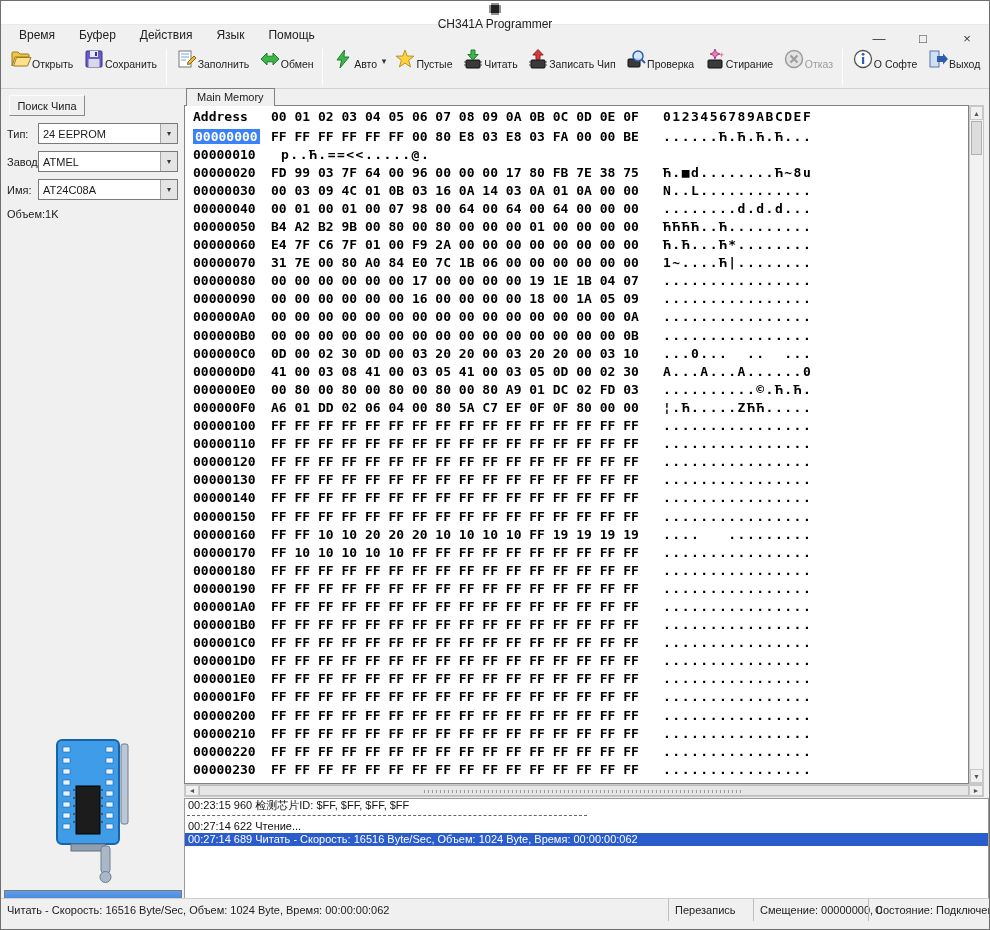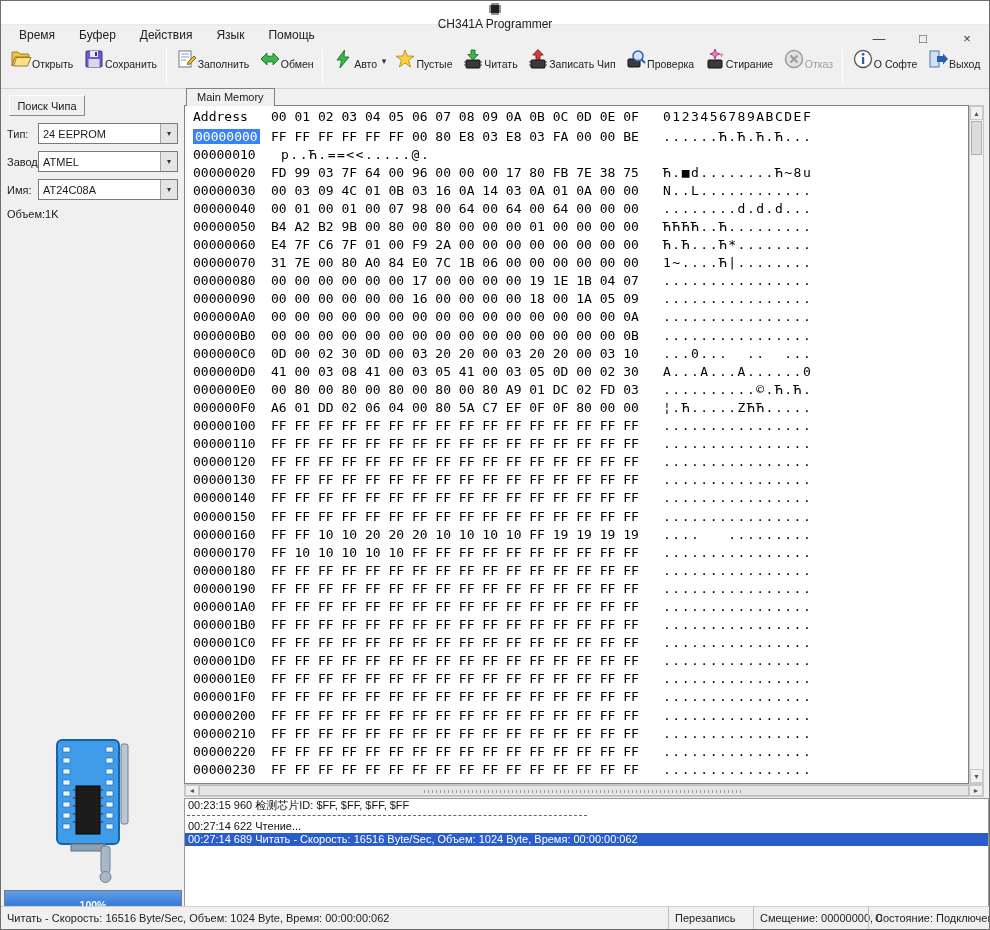--- a/index.html
+++ b/index.html
@@ -43,21 +43,21 @@
   .progress { position:absolute; left:3px; top:889px; width:178px; height:29px; border:1px solid #7a7a7a; background:#fff; }
   .progress .fill { position:absolute; inset:0; background:linear-gradient(#5d9dea,#1d5fc4); }
   .progress .ptext { position:absolute; inset:0; display:flex; align-items:center; justify-content:center;
     color:#fff; font-size:10.5px; font-weight:bold; }
 
   
   .tab { position:absolute; left:185px; top:87px; height:18px; padding:2px 10px 10px 10px; background:#f0f0f0;
     border:1px solid #828282; border-bottom:none; font-size:11px; z-index:3; }
   .hexpanel { position:absolute; left:183px; top:104px; width:785px; height:679px; background:#fff;
     border:1px solid #828282; overflow:hidden; font-family:"DejaVu Sans Mono", monospace;
-    font-weight:normal; font-size:13px; color:#000; z-index:2; }
+    font-weight:bold; font-size:13px; color:#000; z-index:2; }
   .hexhead { display:flex; height:21px; align-items:center; }
   .hexrow { display:flex; height:18.1px; align-items:center; }
   .col-addr { width:86px; padding-left:8px; white-space:pre; }
   .col-bytes { width:382px; white-space:pre; }
   .col-ascii { margin-left:10px; white-space:pre; letter-spacing:1.5px; }
   .addr-sel { background:#3b82f6; color:#fff; padding:0 2px; }
 
   
   .vscroll { position:absolute; left:968px; top:104px; width:15px; height:679px; background:#f2f2f2;
     border:1px solid #c8c8c8; z-index:2; }
@@ -74,21 +74,21 @@
     background:repeating-linear-gradient(90deg,#9a9a9a 0 1px,transparent 1px 4px); }
 
   
   .logpanel { position:absolute; left:183px; top:797px; width:805px; height:110px; background:#fff;
     border:1px solid #9a9a9a; overflow:hidden; font-size:11px; }
   .log-line { height:13px; line-height:13px; padding-left:3px; white-space:nowrap; color:#111; }
   .log-line.sel { background:#2a5ccc; color:#fff; }
   .log-sep { border-top:1px dashed #666; width:400px; margin:3px 0 4px 2px; height:0; }
 
   
-  .statusbar { position:absolute; left:0; bottom:0; width:988px; height:23px; background:#f0f0f0;
+  .statusbar { position:absolute; left:0; bottom:8px; width:988px; height:23px; background:#f0f0f0;
     border-top:1px solid #cfcfcf; display:flex; align-items:center; font-size:11px; color:#222; }
   .sb-seg { padding:0 6px; height:100%; display:flex; align-items:center; white-space:nowrap; }
   .sb-left { flex:1; }
   .sb-b1 { width:85px; border-left:1px solid #c0c0c0; }
   .sb-b2 { width:115px; border-left:1px solid #c0c0c0; }
   .sb-b3 { width:121px; border-left:1px solid #c0c0c0; }
 </style>
 </head>
 <body>
 

